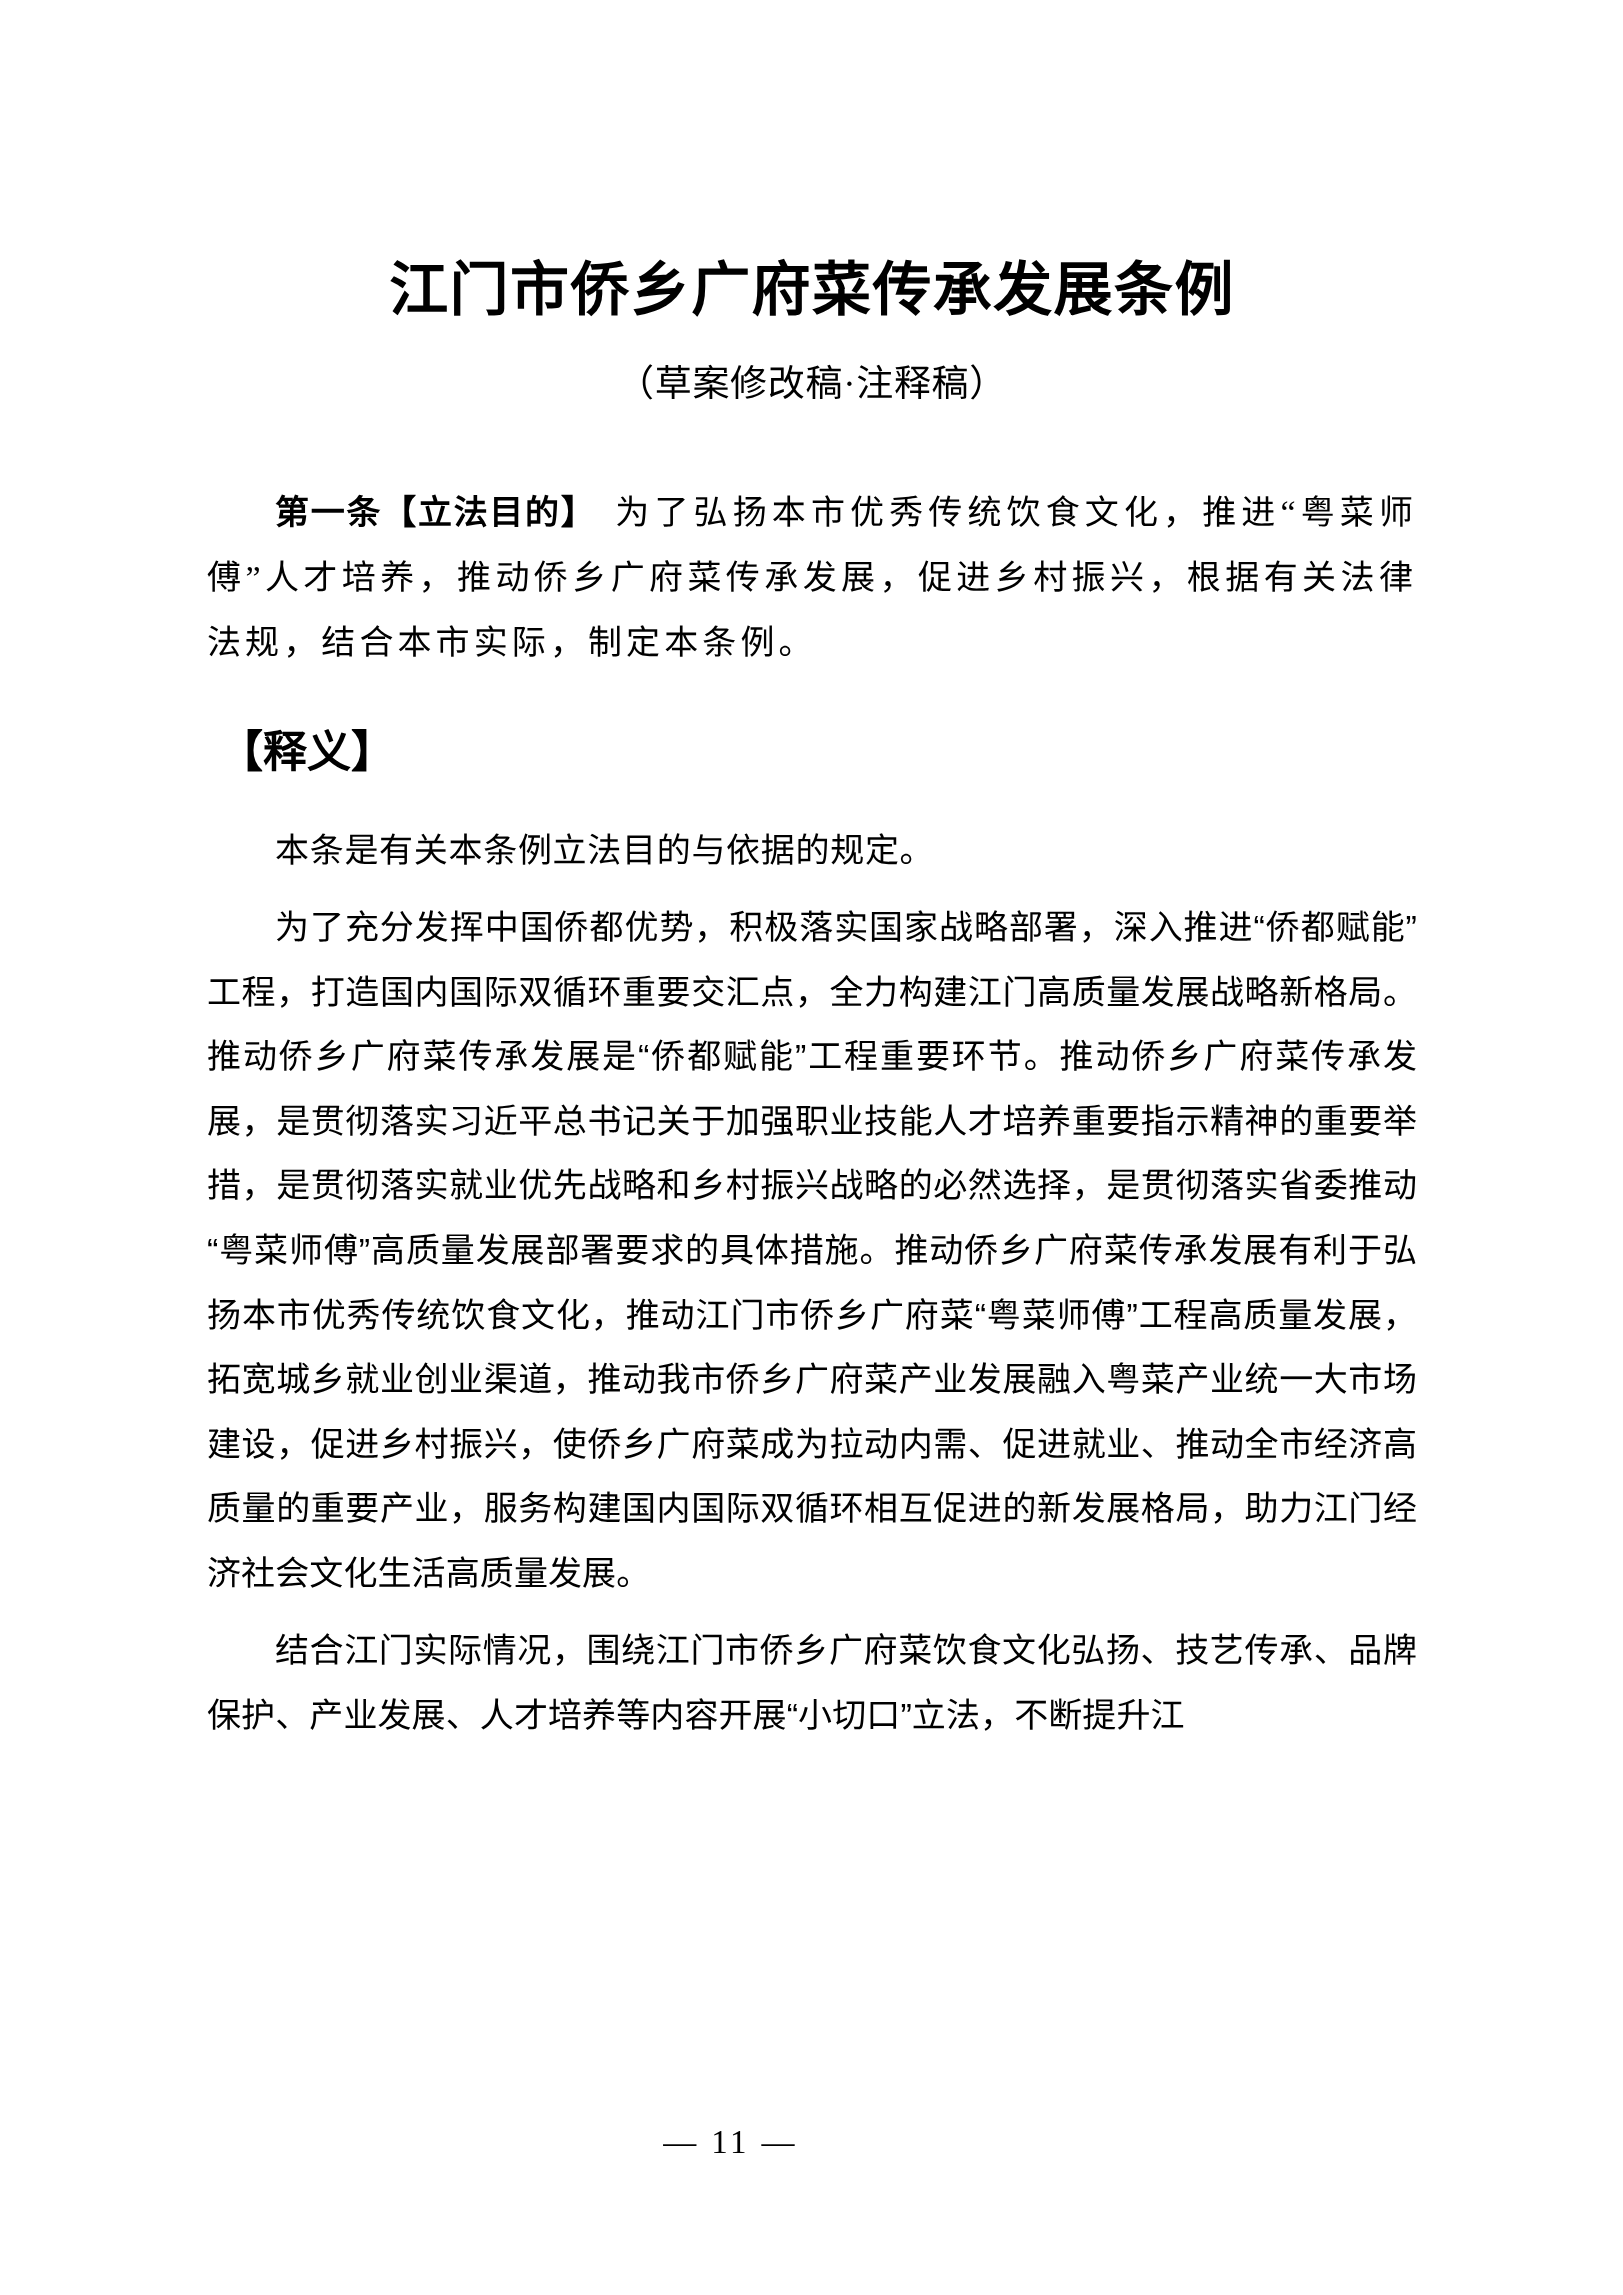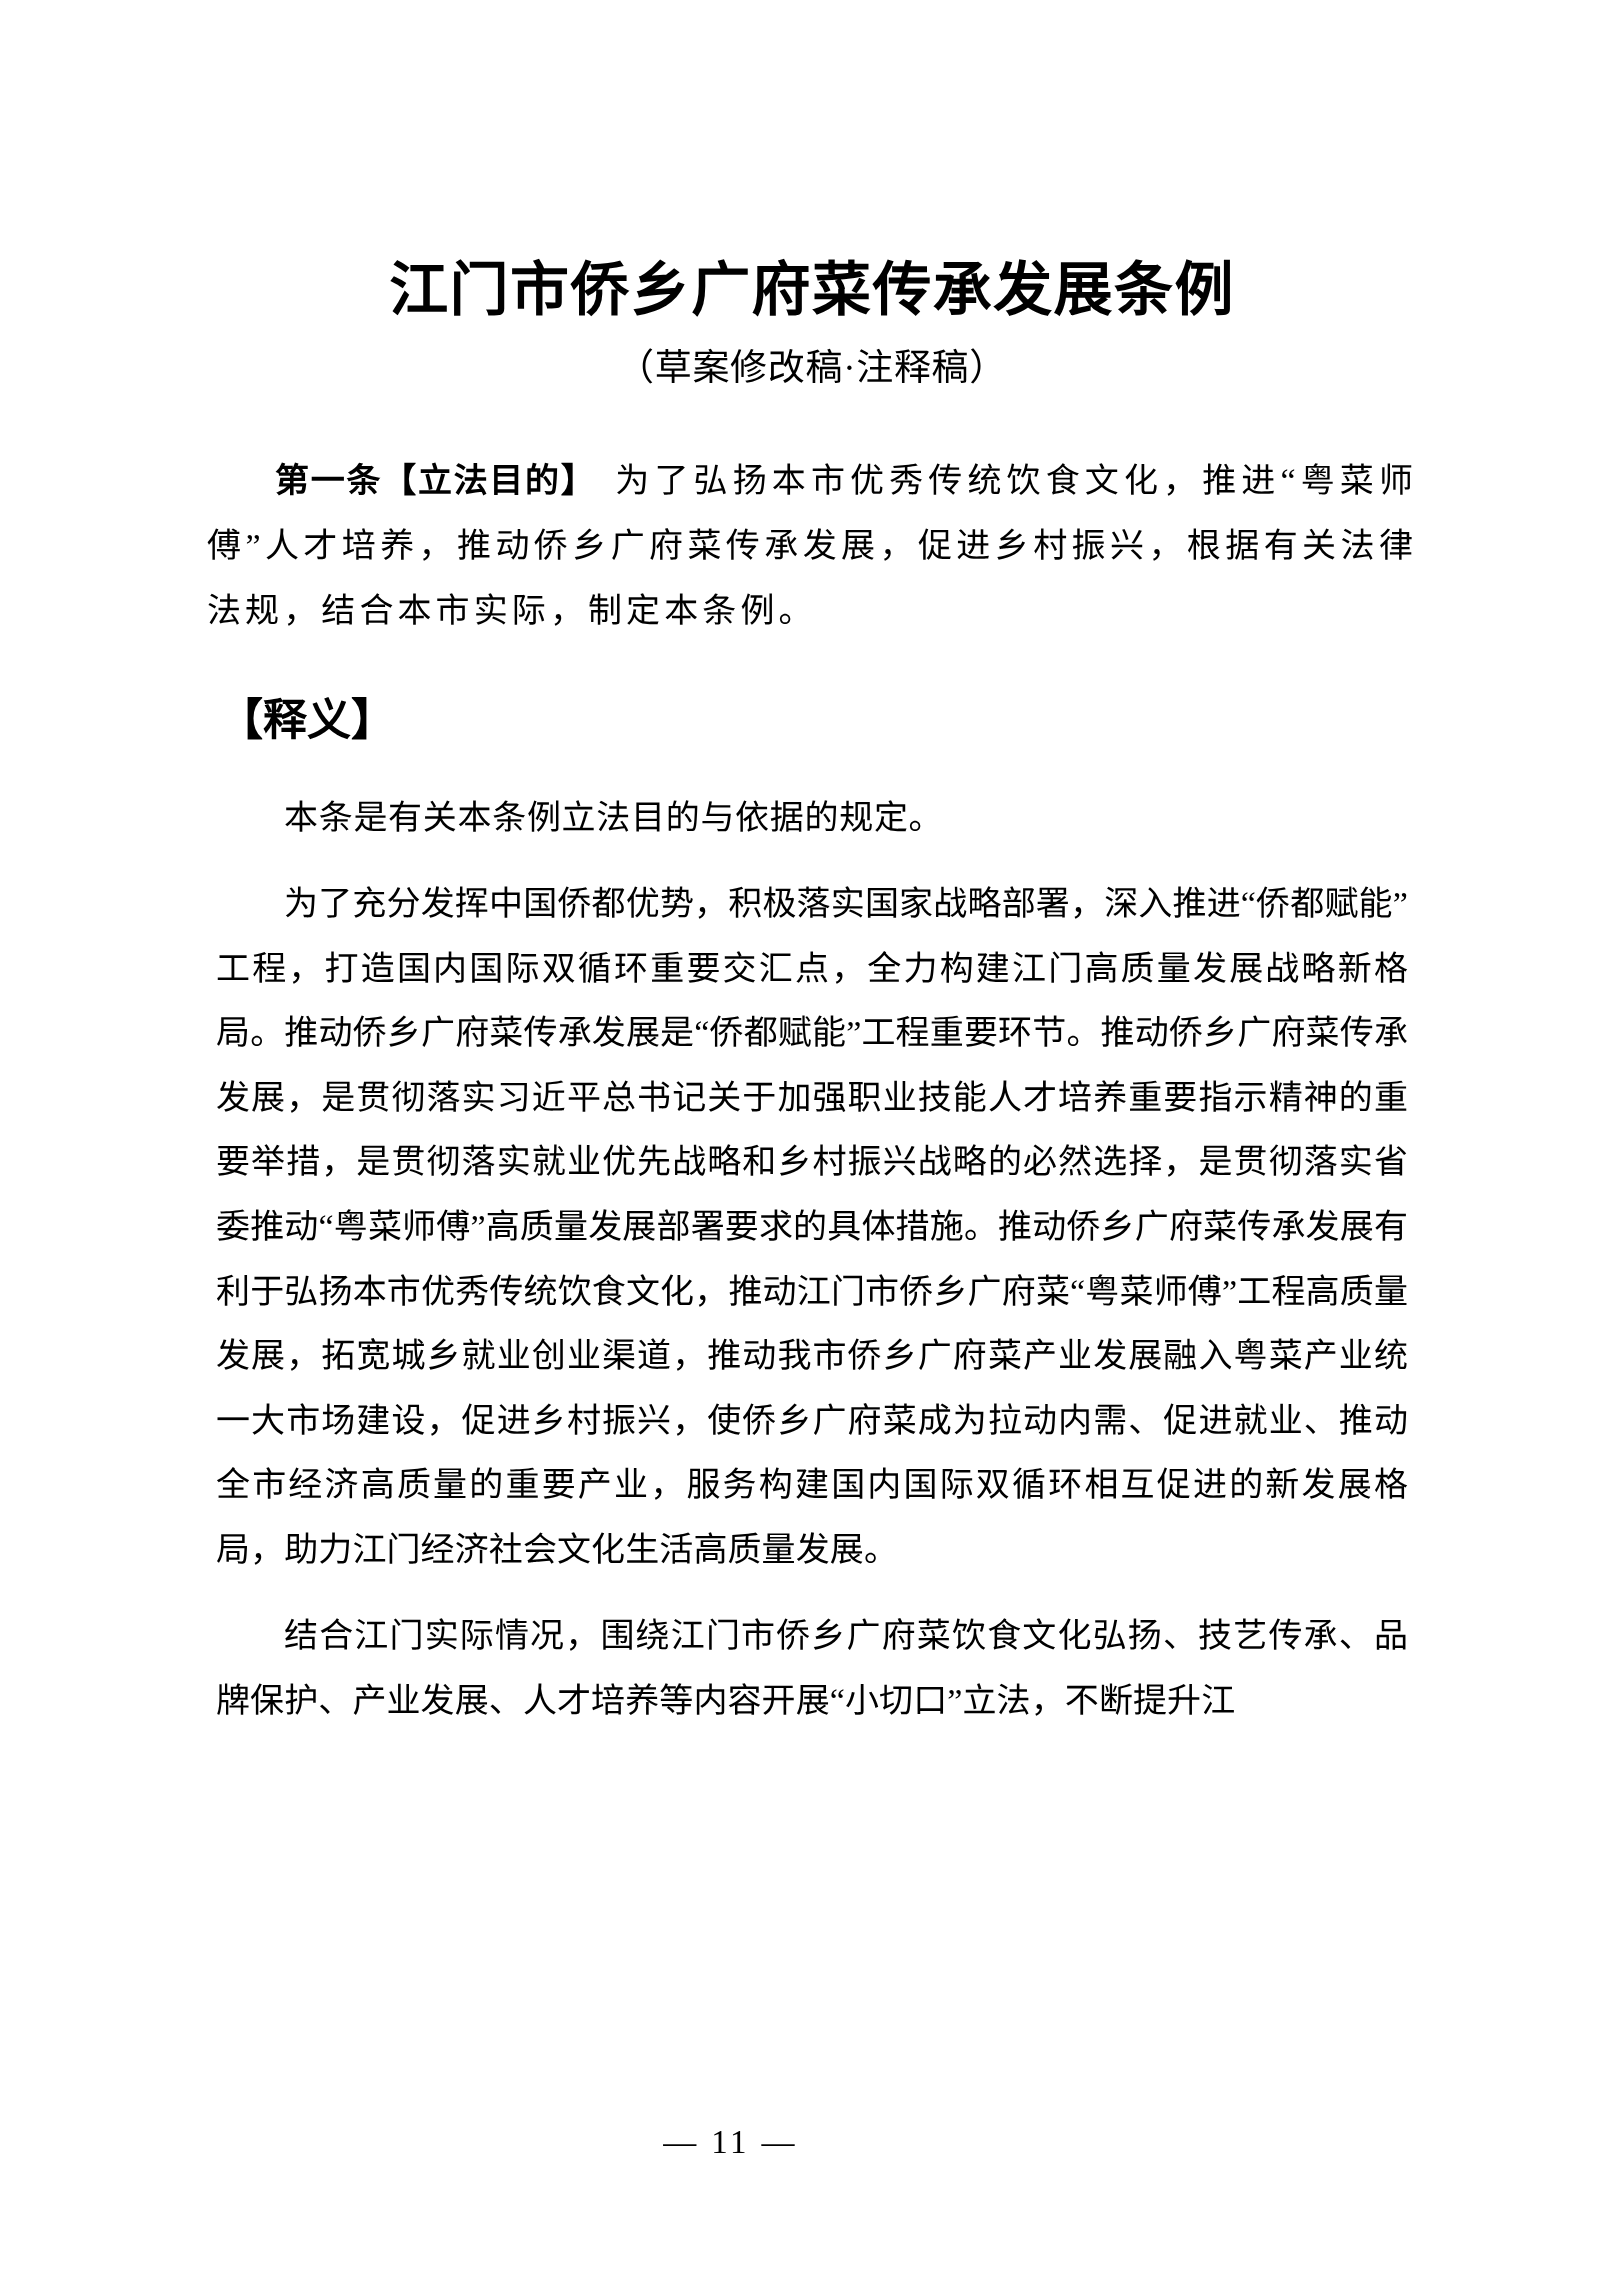--- a/index.html
+++ b/index.html
@@ -35,21 +35,21 @@
     font-family: "Liberation Serif", "DejaVu Serif", serif;
     font-weight: 700;
     font-size: 59px;
     line-height: 1.18;
     letter-spacing: 1.4px;
     padding-top: 240px;
     white-space: nowrap;
   }
 
   .doc-subtitle {
-    margin: 0;
+    margin: 16px;
     padding: 0;
     text-align: center;
     font-family: "Liberation Serif", "DejaVu Serif", serif;
     font-weight: 400;
     font-size: 37px;
     line-height: 1.2;
     letter-spacing: 0.7px;
     padding-top: 20.5px;
     white-space: nowrap;
   }
@@ -84,24 +84,24 @@
     padding: 0;
     padding-top: 23px;
     font-family: "Liberation Sans", "DejaVu Sans", sans-serif;
     font-weight: 700;
     font-size: 44px;
     line-height: 1.9;
     letter-spacing: 0px;
   }
 
   .note {
-    margin: 9px;
+    margin: 0;
     padding: 0;
     padding-top: 12.3px;
-    font-family: Liberation Serif, serif;
+    font-family: Liberation Sans, sans-serif;
     font-size: 34px;
     line-height: 1.90;
     text-align: justify;
     text-justify: inter-character;
     text-indent: 2em;
     letter-spacing: 0.7px;
   }
 
   .note.tight {
     letter-spacing: 0.1px;

